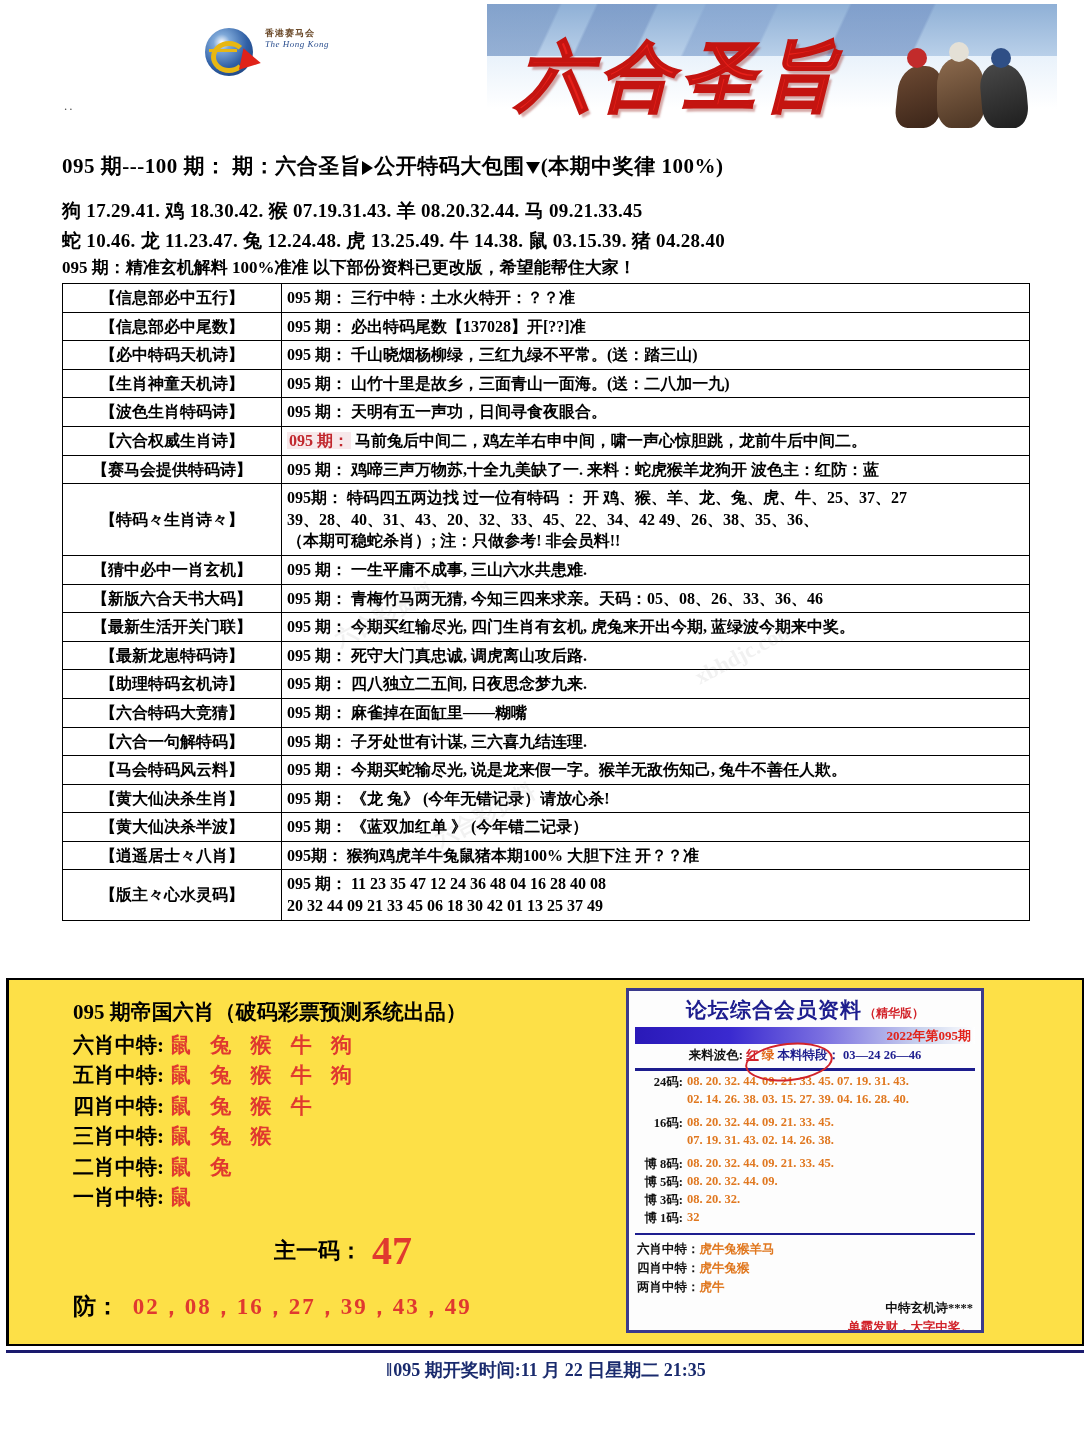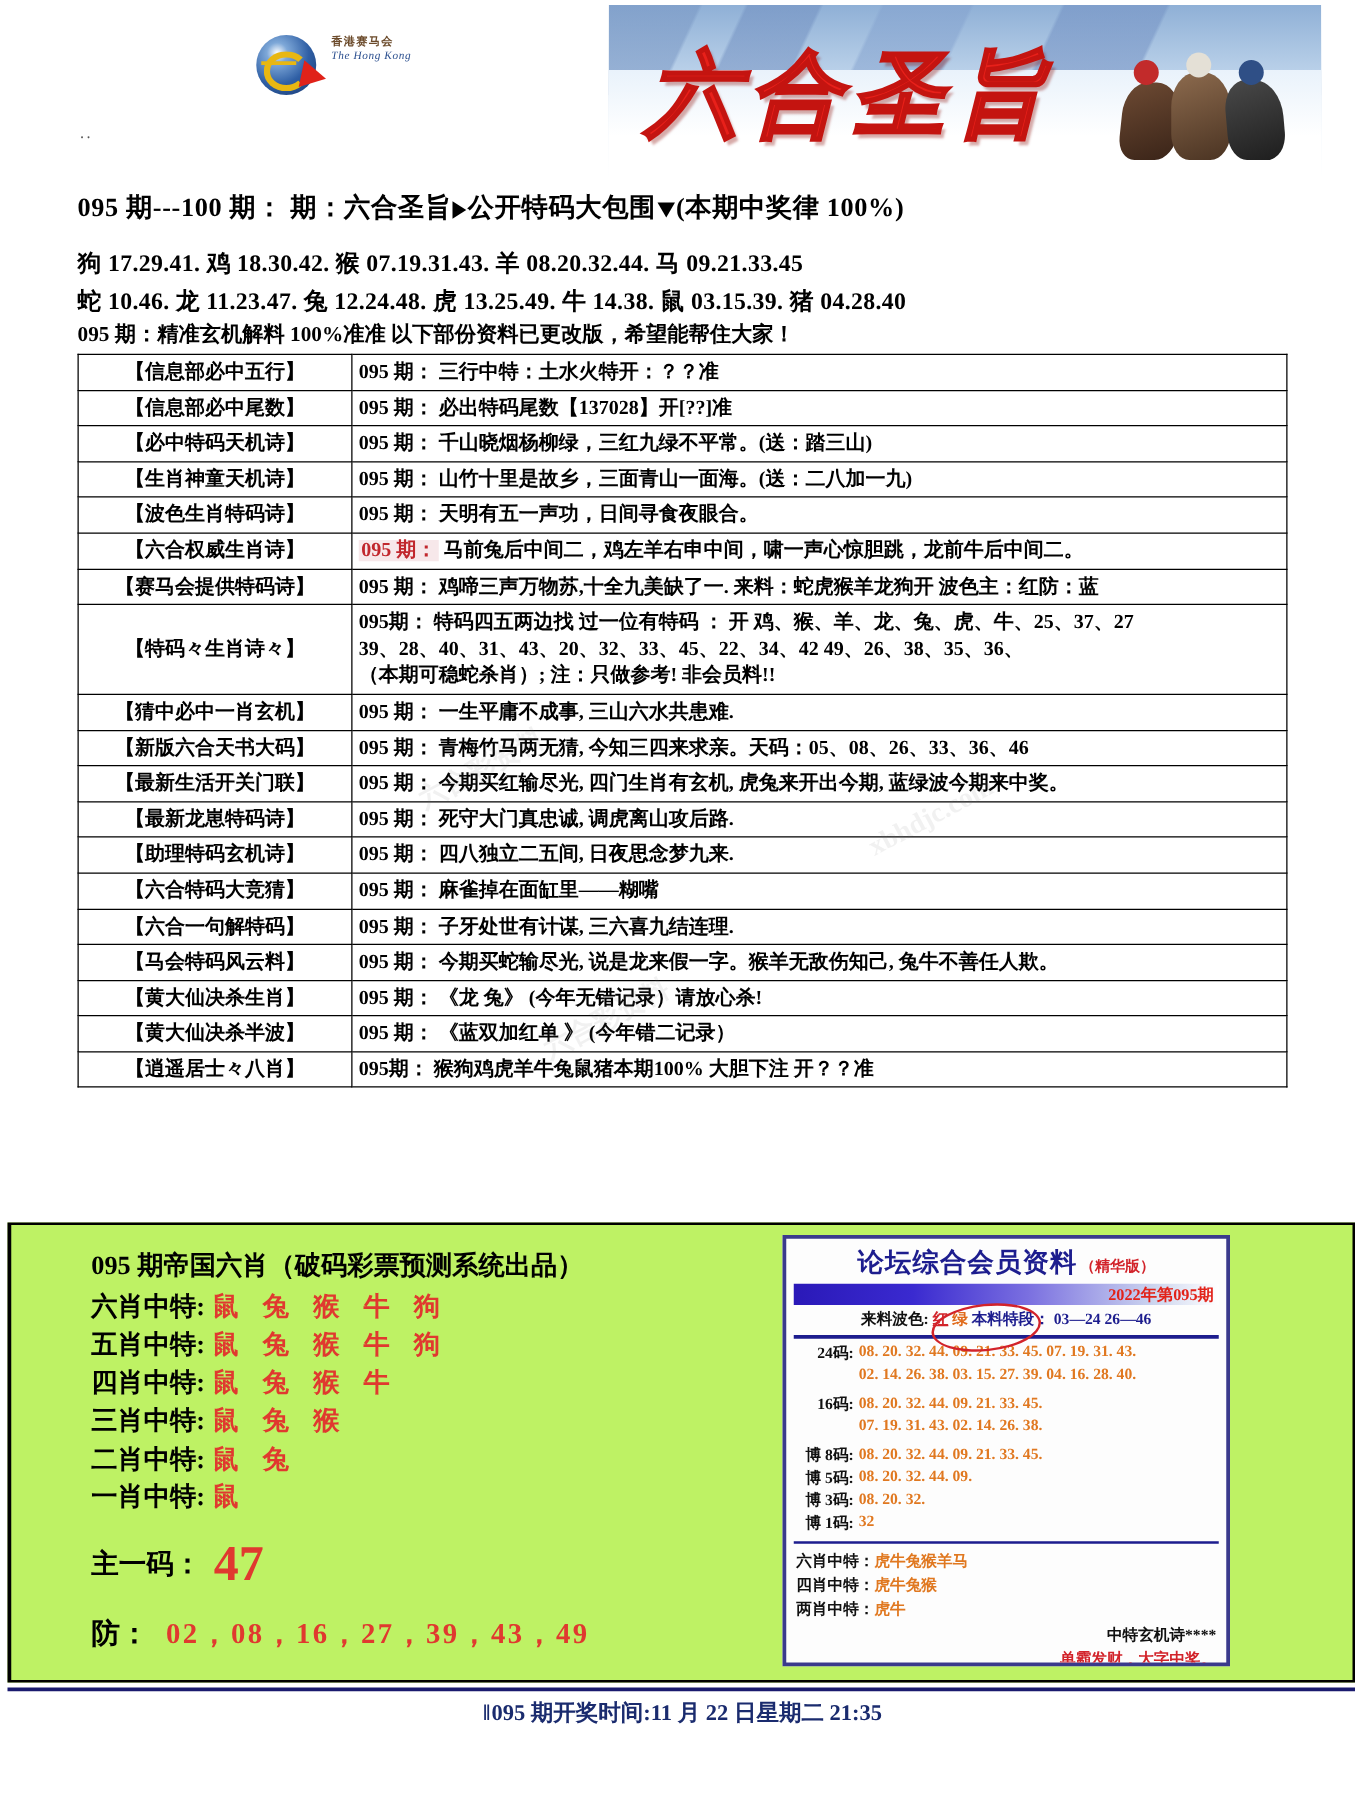--- a/index.html
+++ b/index.html
@@ -113,28 +113,28 @@
   }
   td.lbl{width:208px;text-align:center;white-space:nowrap;font-size:16.5px;}
   td.val{text-align:left;}
   .period{font-weight:bold;}
   .period.red{color:#c1272d;background:#f7e8ea;padding:0 2px;}
   .val-multi{line-height:1.75;}
 
   
   .bottom-panel{
     position:absolute;left:6px;top:978px;width:1078px;height:368px;
-    border:2px solid #000;border-left-width:3px;box-sizing:border-box;background:#bef264;
+    border:2px solid #000;border-left-width:3px;box-sizing:border-box;background:#fde047;
   }
   .bp-left{position:absolute;left:64px;top:18px;width:540px;}
   .bp-title{font-size:21px;font-weight:bold;white-space:nowrap;margin-bottom:4px;}
   .xiao-row{font-size:21px;font-weight:bold;white-space:nowrap;line-height:1.45;}
   .xiao-lbl{color:#000;}
   .xiao-vals{color:#e0392f;letter-spacing:7px;margin-left:6px;}
-  .main-code{margin-top:14px;font-size:22px;font-weight:bold;display:flex;align-items:center;}
+  .main-code{margin-top:14px;font-size:22px;font-weight:bold;display:flex;align-items:center;justify-content:center;}
   .main-code .num{color:#e0392f;font-size:40px;line-height:48px;margin-left:10px;font-family:"Liberation Serif",serif;}
   .defend{margin-top:16px;font-size:23px;font-weight:bold;white-space:nowrap;}
   .defend .nums{color:#e0392f;margin-left:8px;letter-spacing:2px;}
 
   
   .infobox{
     position:absolute;left:617px;top:8px;width:358px;height:345px;
     border:3px solid #3a3a8c;background:#fdfdfd;box-sizing:border-box;overflow:hidden;
   }
   .ib-head{text-align:center;padding:5px 0 2px;}
@@ -286,20 +286,24 @@
           <td class="lbl">【黄大仙决杀生肖】</td>
           <td class="val"><span class="period">095 期：</span> <span>《龙 兔》      (今年无错记录）请放心杀!</span></td>
         </tr>
         <tr>
           <td class="lbl">【黄大仙决杀半波】</td>
           <td class="val"><span class="period">095 期：</span> <span>《蓝双加红单 》         (今年错二记录）</span></td>
         </tr>
         <tr>
           <td class="lbl">【逍遥居士々八肖】</td>
           <td class="val"><span class="period">095期：</span> <span>猴狗鸡虎羊牛兔鼠猪本期100% 大胆下注        开？？准</span></td>
+        </tr>
+        <tr>
+          <td class="lbl">【版主々心水灵码】</td>
+          <td class="val val-multi"><span class="period">095 期：</span> <span>11 23 35 47 12 24 36 48 04 16 28 40 08</span><div>20 32 44 09 21 33 45 06 18 30 42 01 13 25 37 49</div></td>
         </tr>
       </tbody>
   </table>
 
   <div class="bottom-panel">
     <div class="bp-left">
       <div class="bp-title">095 期帝国六肖（破码彩票预测系统出品）</div>
       <div id="xiao-rows">
           <div class="xiao-row"><span class="xiao-lbl">六肖中特:</span><span class="xiao-vals">鼠 兔 猴 牛 狗</span></div>
           <div class="xiao-row"><span class="xiao-lbl">五肖中特:</span><span class="xiao-vals">鼠 兔 猴 牛 狗</span></div>

